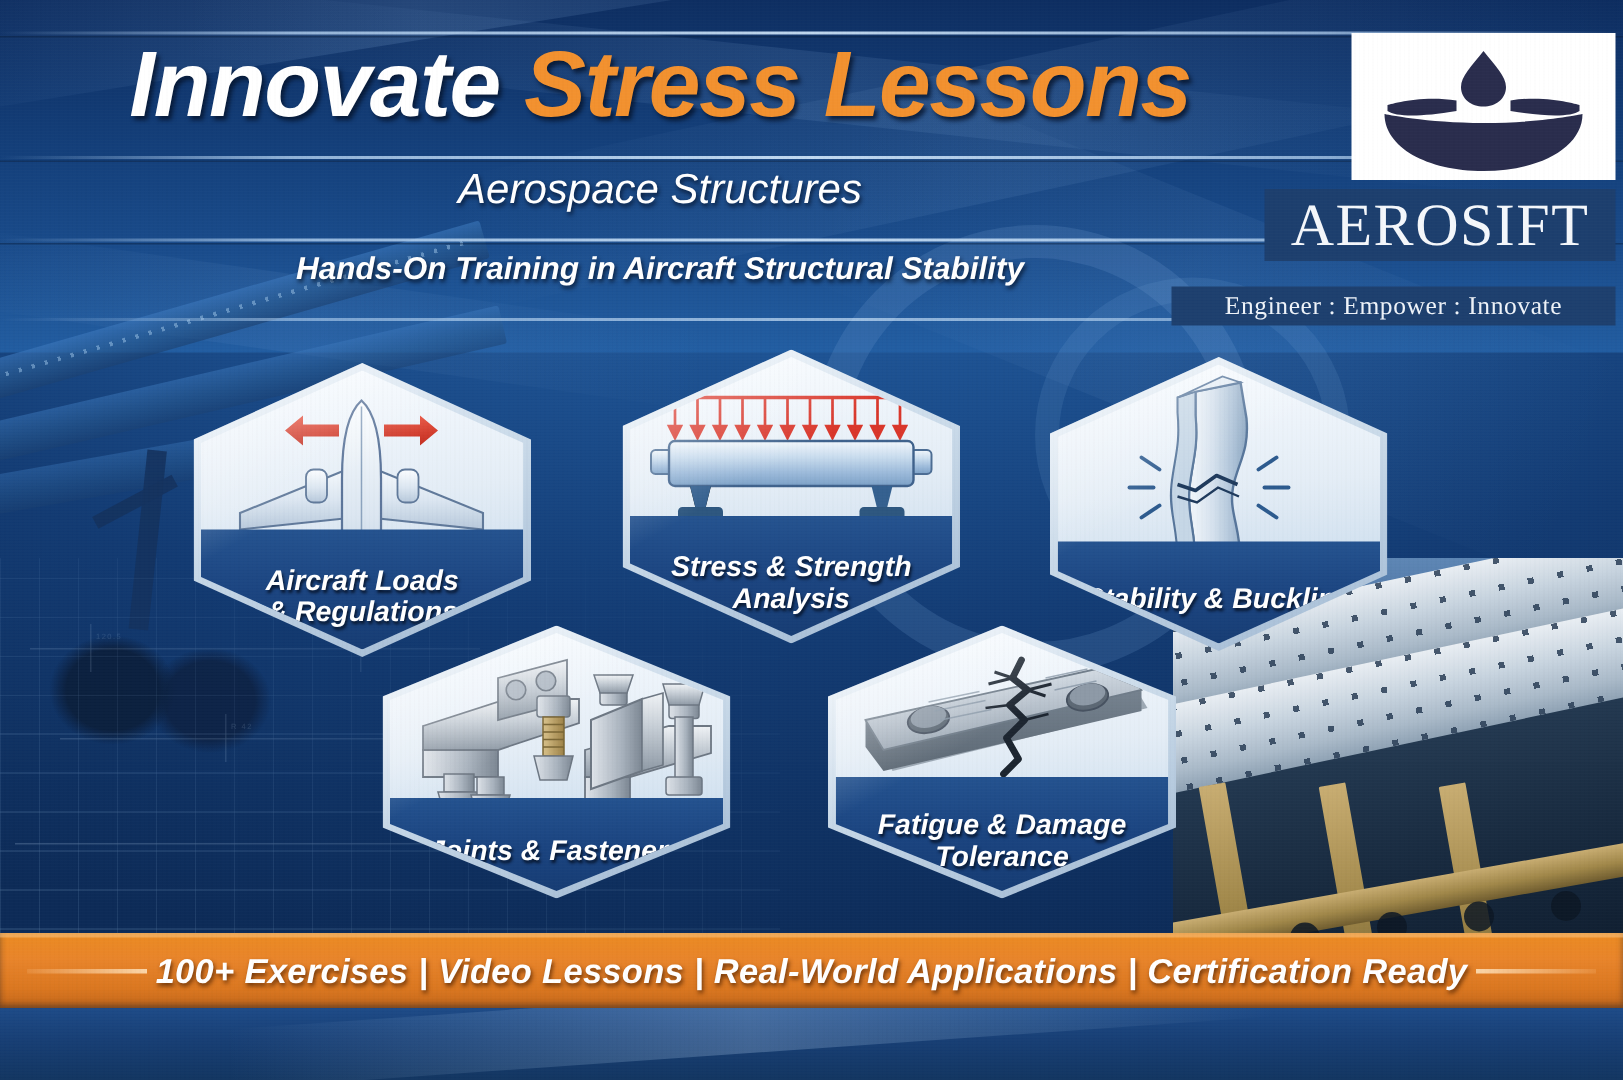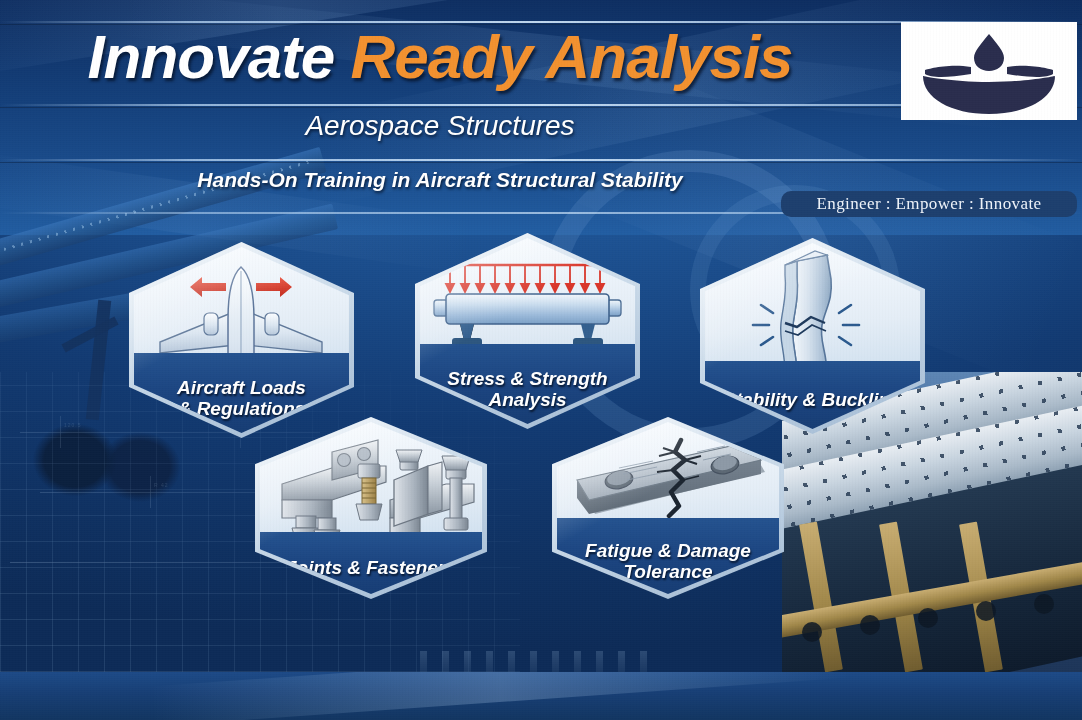--- a/index.html
+++ b/index.html
@@ -94,21 +94,21 @@
   .tagline2{position:absolute;left:0;top:168px;width:880px;text-align:center;
     font-size:21px;font-weight:700;font-style:italic;color:#fff;
     text-shadow:1px 2px 3px rgba(4,16,38,.85);}
 
   
   .logo-box{position:absolute;left:901px;top:22px;width:176px;height:98px;background:#fff;}
   .logo-name{position:absolute;left:843px;top:126px;width:234px;height:48px;
     background:#1d3f6e;display:flex;align-items:center;justify-content:center;}
   .logo-name span{font-family:"Liberation Serif", serif;font-size:40px;color:#f4f7fb;letter-spacing:1px;line-height:1;}
   .logo-tag{position:absolute;left:781px;top:191px;width:296px;height:26px;
-    background:#1d3f6e;display:flex;align-items:center;justify-content:center;border-radius:10px;}
+    background:#1d3f6e;display:flex;align-items:center;justify-content:center;}
   .logo-tag span{font-family:"Liberation Serif", serif;font-size:17px;color:#eef3f9;letter-spacing:.4px;}
 
   
   .hex{position:absolute;}
   .hex-shape{position:absolute;inset:0;
     -webkit-clip-path:polygon(50% 0%,100% 26%,100% 74%,50% 100%,0% 74%,0% 26%);
             clip-path:polygon(50% 0%,100% 26%,100% 74%,50% 100%,0% 74%,0% 26%);}
   .hex-outer{background:linear-gradient(160deg,#eef4fa 0%,#cfdeec 40%,#9fb8d2 100%);}
   .hex-inner{position:absolute;left:5px;top:5px;right:5px;bottom:5px;
     -webkit-clip-path:polygon(50% 0%,100% 26%,100% 74%,50% 100%,0% 74%,0% 26%);
@@ -203,32 +203,35 @@
 
   <div class="rule" style="top:21px;"></div>
   <div class="rule-shadow" style="top:24px;"></div>
   <div class="rule" style="top:104px;"></div>
   <div class="rule-shadow" style="top:107px;"></div>
   <div class="rule" style="top:159px;"></div>
   <div class="rule-shadow" style="top:162px;"></div>
   <div class="rule" style="top:212px;opacity:.75;"></div>
 
   <div class="title">
-    <span class="w">Innovate </span><span class="o">Ready Analysis</span>
+    <span class="w">Innovate </span><span class="o">Stress Lessons</span>
   </div>
   <div class="subtitle">Aerospace Structures</div>
   <div class="tagline2">Hands-On Training in Aircraft Structural Stability</div>
 
   <div class="logo-box">
     <svg viewBox="0 0 176 98" width="176" height="98">
       <path d="M88 12 C96 22 103 29 103 36 C103 44 96 49 88 49 C80 49 73 44 73 36 C73 29 80 22 88 12 Z" fill="#2a2d4d"></path>
       <path d="M24 48 C24 48 46 41 70 45 L70 52 C46 56 30 56 24 52 Z" fill="#2a2d4d"></path>
       <path d="M152 48 C152 48 130 41 106 45 L106 52 C130 56 146 56 152 52 Z" fill="#2a2d4d"></path>
       <path d="M22 54 C22 54 50 60 88 60 C126 60 154 54 154 54 C154 76 126 92 88 92 C50 92 22 76 22 54 Z" fill="#2a2d4d"></path>
     </svg>
+  </div>
+  <div class="logo-name">
+    <span>AEROSIFT</span>
   </div>
   <div class="logo-tag">
     <span>Engineer : Empower : Innovate</span>
   </div>
 
   <div class="hex" style="left:129px;top:242px;width:225px;height:196px;">
     <div class="hex-shape hex-outer"></div>
     <div class="hex-inner">
       <div class="hex-art">
         <svg viewBox="0 0 215 186" width="100%" height="100%">
@@ -527,18 +530,24 @@
       <div class="hex-band" style="top:96px;height:86px;">
         <span>
           <span>Fatigue &amp; Damage</span><br>
           <span>Tolerance</span>
         </span>
       </div>
     </div>
     <div class="hex-glow"></div>
   </div>
 
+  <div class="banner">
+    <div class="banner-top"></div>
+    <div class="banner-dash left"></div>
+    <div class="banner-dash right"></div>
+    <div class="banner-txt">100+ Exercises  |  Video Lessons  |  Real-World Applications  |  Certification Ready</div>
+  </div>
   <div class="footer">
     <div class="footer-sw"></div>
   </div>
 
   <div class="noise"></div>
 </div>
 
 </body></html>

